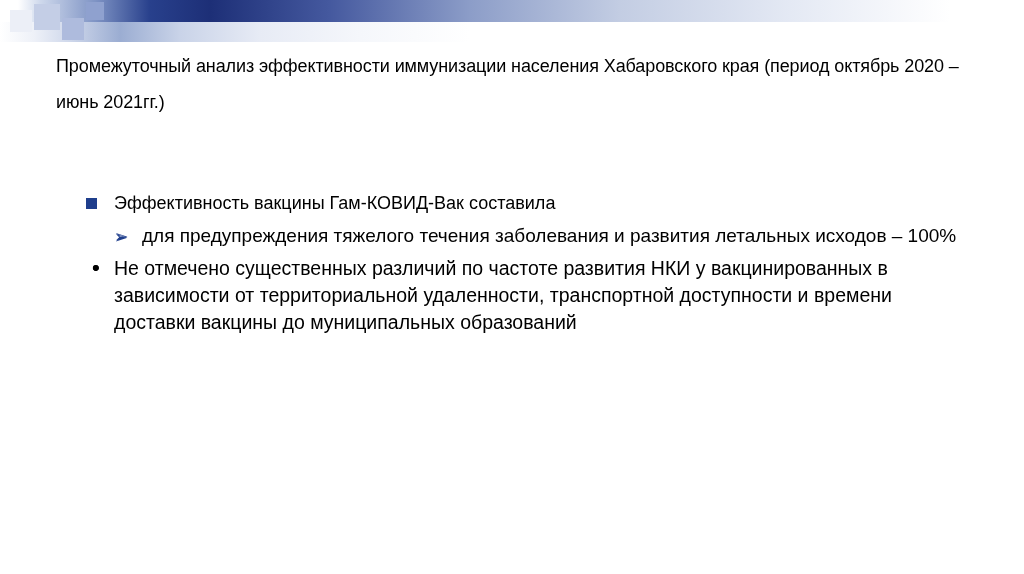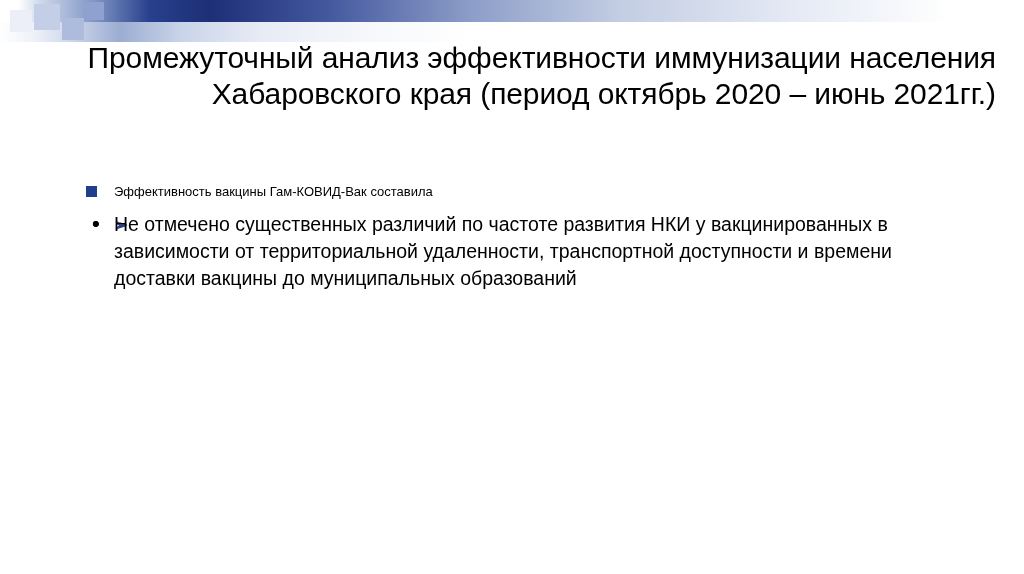--- a/index.html
+++ b/index.html
@@ -70,45 +70,45 @@
   }
   .sq.a { left: 10px;  top: 10px; width: 22px; height: 22px; background:#eceff7; }
   .sq.b { left: 34px;  top: 4px;  width: 26px; height: 26px; background:#c4cee6; }
   .sq.c { left: 62px;  top: 18px; width: 22px; height: 22px; background:#aebbdd; }
   .sq.d { left: 86px;  top: 2px;  width: 18px; height: 18px; background:#8fa1cf; }
 
   
   .title {
     position: absolute;
     left: 56px;
-    top: 40px;
+    top: 48px;
     width: 940px;
-    font-size: 30px;
+    font-size: 18px;
     line-height: 36px;
     color: #000000;
     letter-spacing: -0.1px;
-    text-align: right;
   }
 
   
   .body {
     position: absolute;
     left: 78px;
     top: 178px;
     width: 890px;
   }
   .lvl1, .lvl2, .lvl3 {
     position: relative;
     color: #000000;
   }
   .lvl1 {
-    font-size: 13px;
+    font-size: 18px;
     line-height: 27px;
     padding-left: 36px;
     margin-bottom: 5px;
+    margin-top: 12px;
   }
   .lvl1 .marker {
     position: absolute;
     left: 8px;
     top: 8px;
     width: 11px;
     height: 11px;
     background: #1f3e8c;
   }
   .lvl2 {
@@ -163,20 +163,21 @@
       <span class="marker"></span>
       <span class="txt">Эффективность вакцины Гам-КОВИД-Вак составила</span>
     </div>
 
     <div class="lvl2">
       <span class="marker">➢</span>
     </div>
 
     <div class="lvl2">
       <span class="marker">➢</span>
+      <span class="txt">для предупреждения тяжелого течения заболевания и развития летальных исходов – 100%</span>
     </div>
 
     <div class="lvl3">
       <span class="marker">•</span>
     </div>
 
     <div class="lvl3">
       <span class="marker">•</span>
       <span class="txt">Не отмечено существенных различий по частоте развития НКИ у вакцинированных в зависимости от территориальной удаленности, транспортной доступности и времени доставки вакцины до муниципальных образований</span>
     </div>

